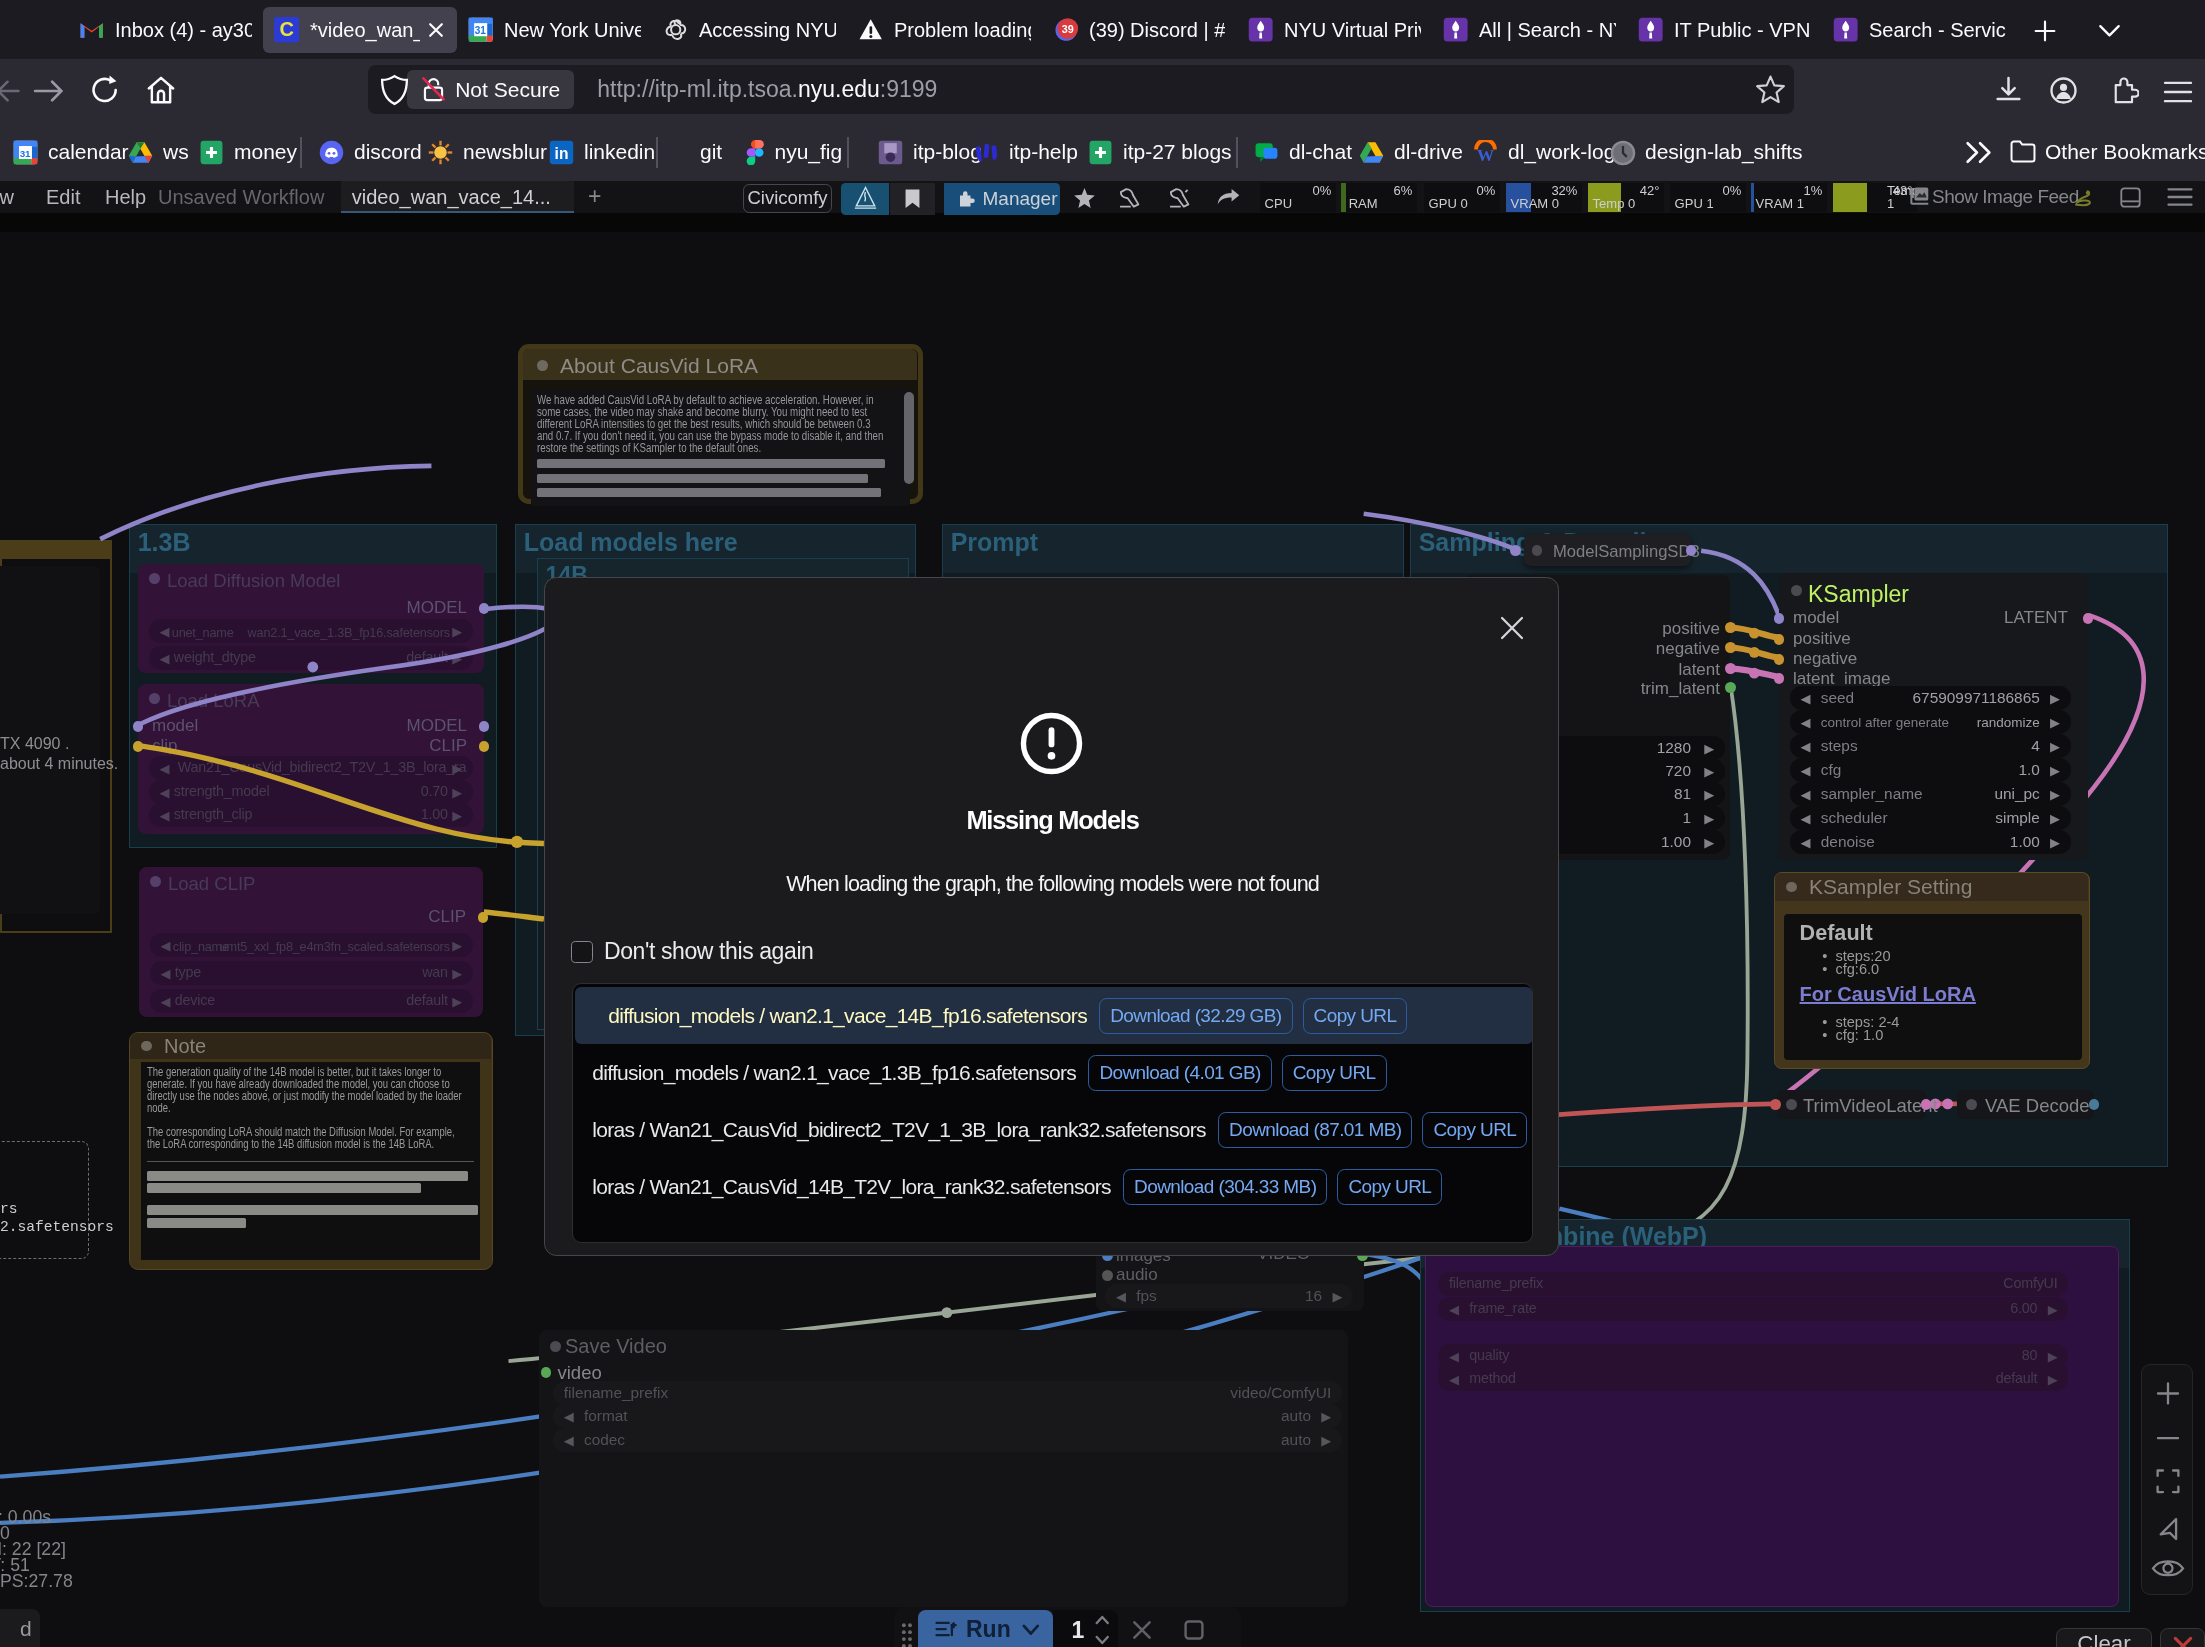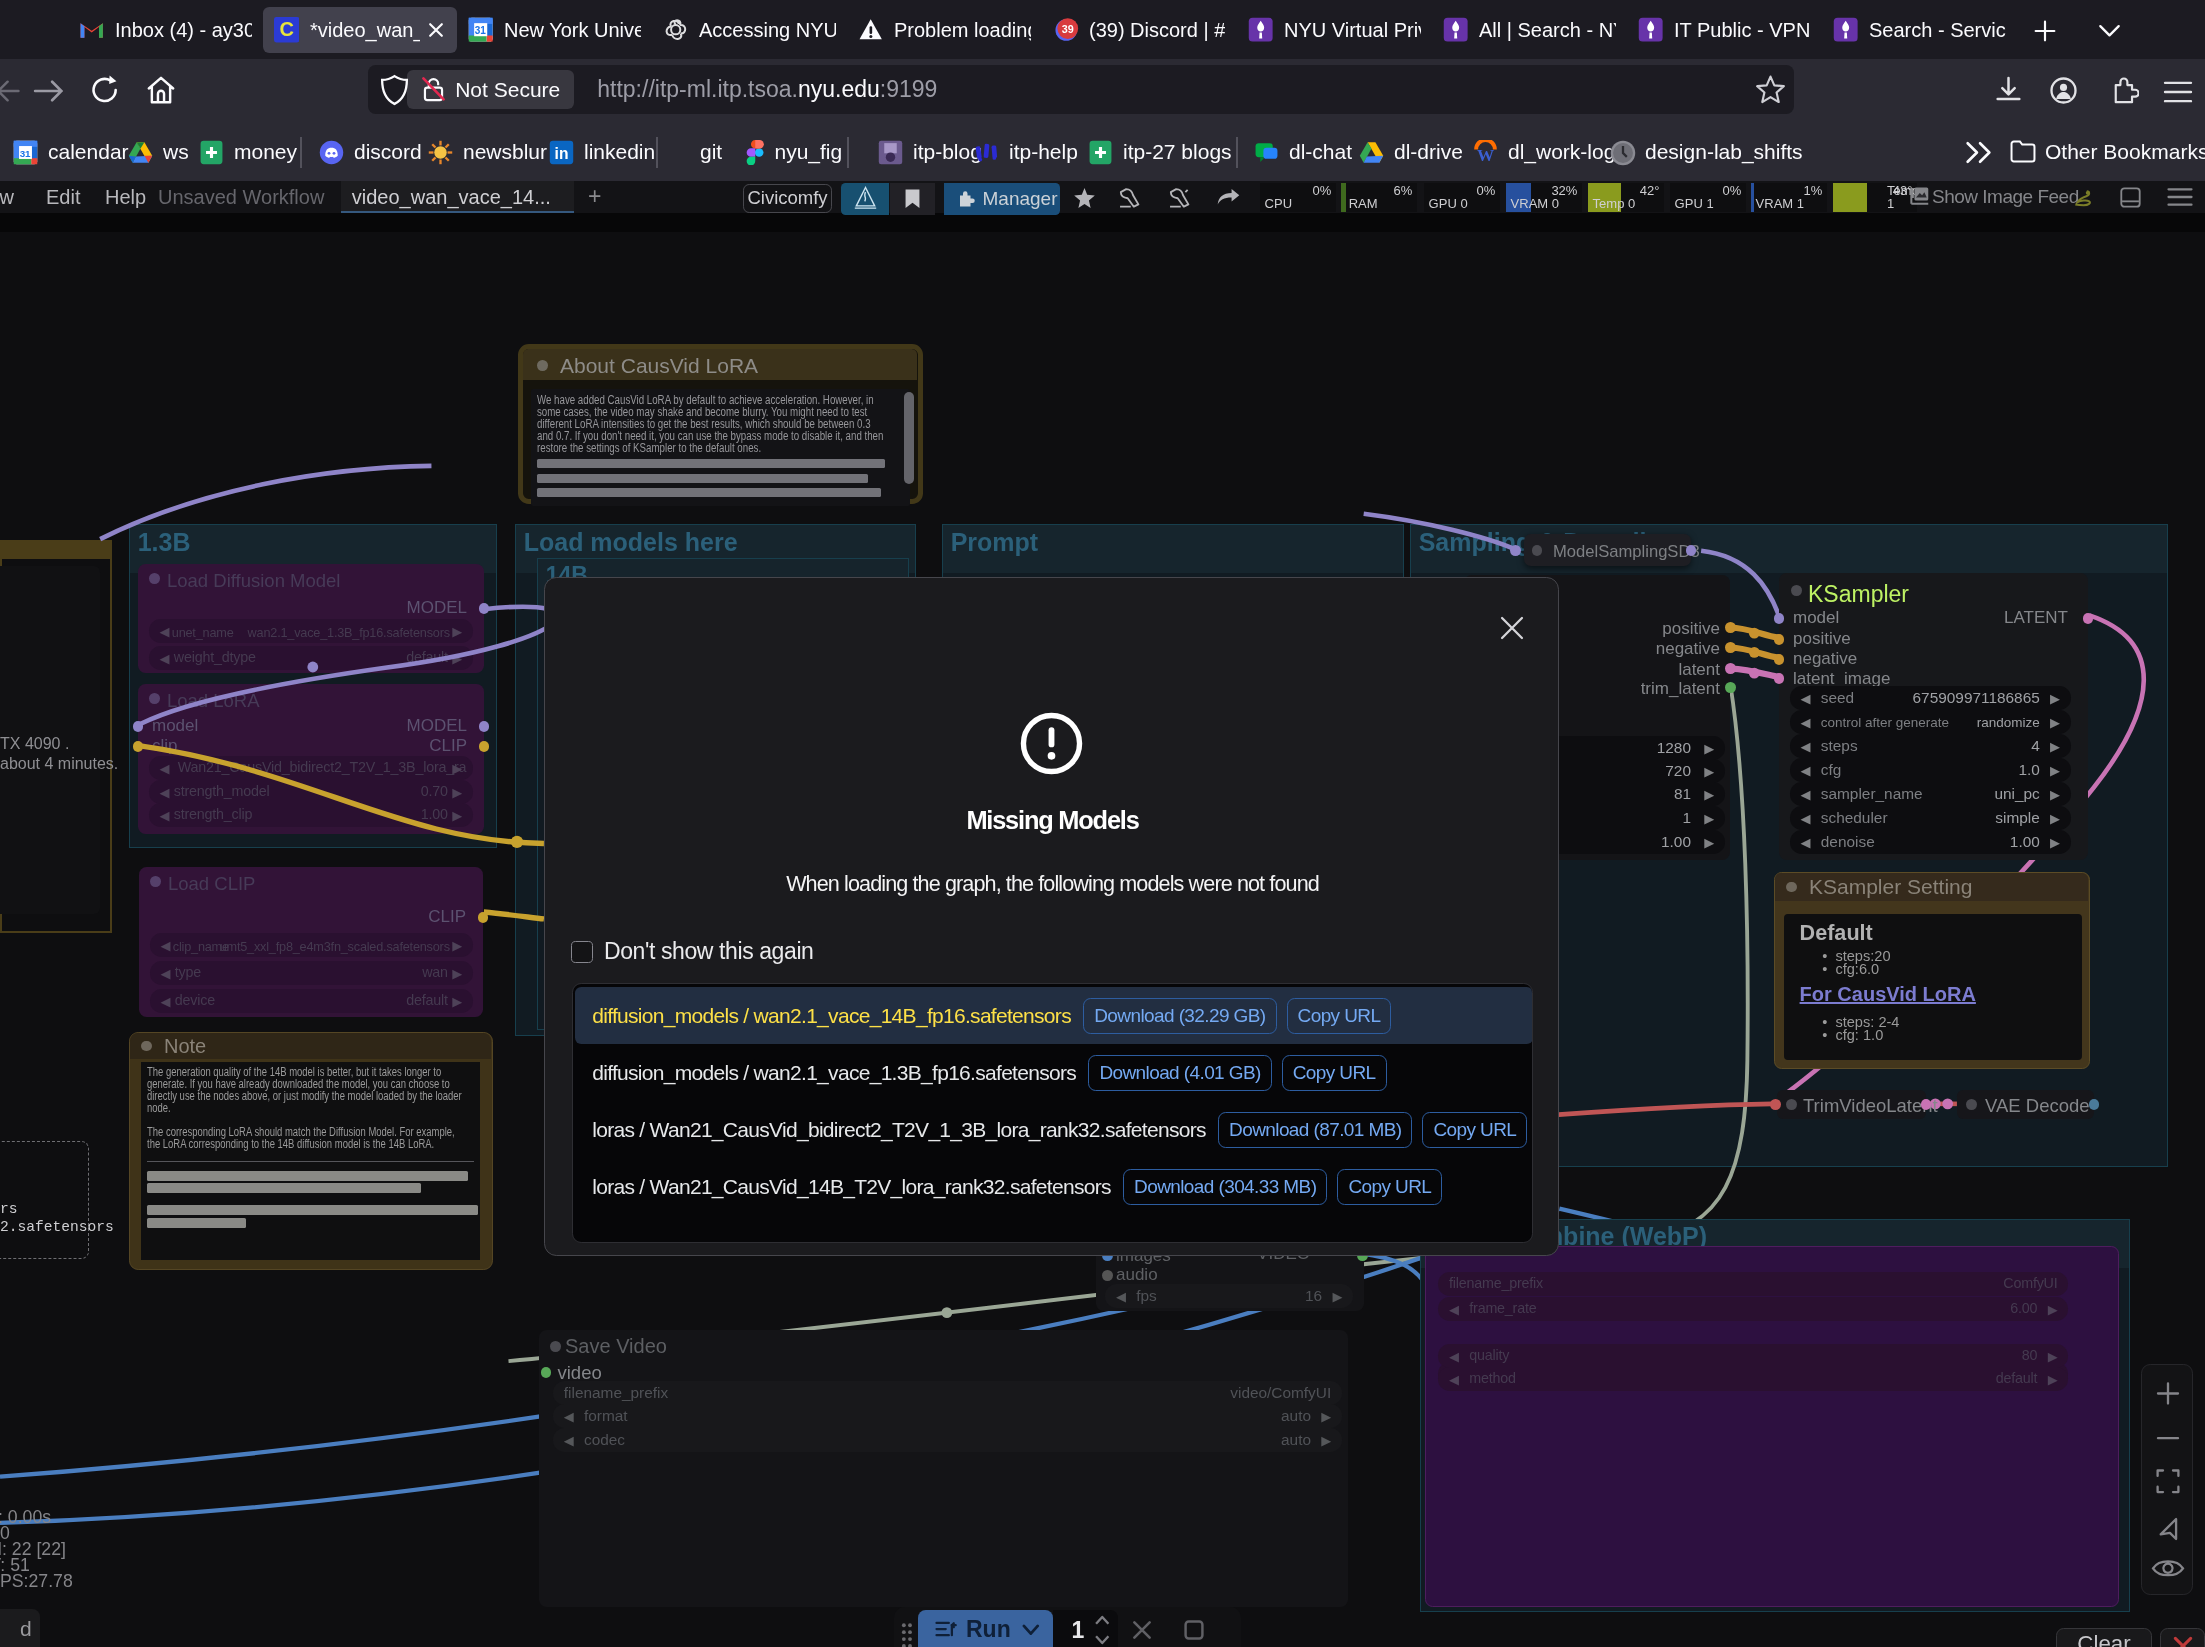--- a/index.html
+++ b/index.html
@@ -798,21 +798,21 @@
         <circle cx="41" cy="41" r="36.5" stroke="#fff" stroke-width="7" fill="none"></circle>
         <rect x="37.2" y="20" width="7.6" height="26" rx="3.8" fill="#fff"></rect>
         <circle cx="41" cy="57" r="5" fill="#fff"></circle>
       </svg>
     <div class="abs" style="left:0; top:228px; width:1015px; text-align:center; font-size:25.4px; font-weight:bold; color:#fff; letter-spacing:-1.2px;" id="mtitle">Missing Models</div>
     <div class="abs" style="left:0; top:293px; width:1015px; text-align:center; font-size:21.6px; letter-spacing:-0.9px; color:#f4f4f5;" id="msub">When loading the graph, the following models were not found</div>
     <div class="abs" style="left:26px; top:363px; width:21.6px; height:21.6px; border:1.9px solid #86868e; border-radius:4.6px; background:#141416;"></div>
     <div class="abs" style="left:59px; top:360px; font-size:23px; letter-spacing:-0.4px; color:#ebebed;">Don't show this again</div>
     <div class="abs" style="left:27px; top:405px; width:961px; height:260px; background:#060608; border:1.2px solid #2e2e33; border-radius:9.2px; overflow:hidden;">
       <div class="mrow" style="left:1.5px; top:3.1px; width:958px; background:#222e41; border-radius:6.2px; padding-left:17.7px;">
-        <div class="fname" style="color:#fde047;">diffusion_models / wan2.1_vace_14B_fp16.safetensors</div>
+        <div class="fname" style="color:#fef9c3;margin-left:16px;">diffusion_models / wan2.1_vace_14B_fp16.safetensors</div>
         <div class="btn" style="margin-left:12.3px;">Download (32.29 GB)</div>
         <div class="btn" style="margin-left:10px;">Copy URL</div>
       </div>
       <div class="mrow" style="left:1.5px; top:60px; width:958px; padding-left:17.7px;">
         <div class="fname">diffusion_models / wan2.1_vace_1.3B_fp16.safetensors</div>
         <div class="btn" style="margin-left:12.3px;">Download (4.01 GB)</div>
         <div class="btn" style="margin-left:10px;">Copy URL</div>
       </div>
       <div class="mrow" style="left:1.5px; top:117px; width:958px; padding-left:17.7px;">
         <div class="fname">loras / Wan21_CausVid_bidirect2_T2V_1_3B_lora_rank32.safetensors</div>

